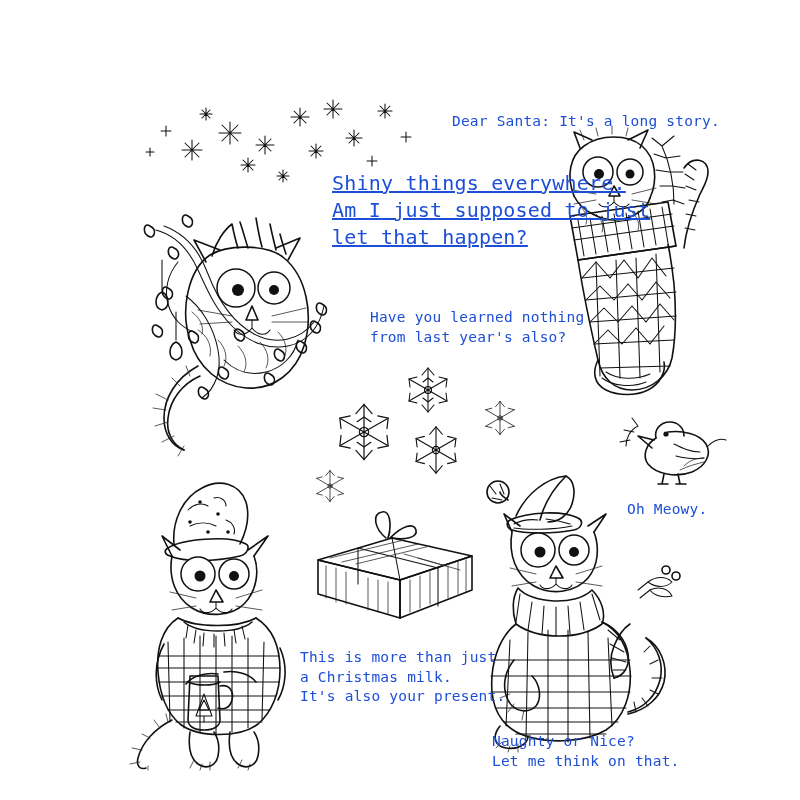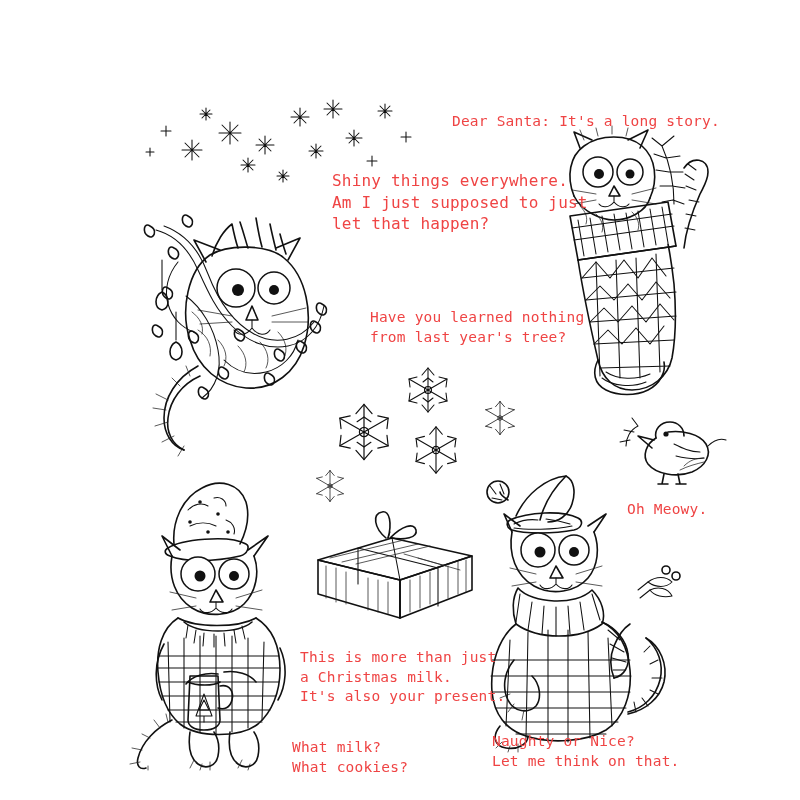--- a/index.html
+++ b/index.html
@@ -14,21 +14,21 @@
     background: #ffffff;
     overflow: hidden;
     font-family: "DejaVu Sans Mono", monospace;
     color: #1a1a1a;
   }
   .txt {
     position: absolute;
     font-family: "DejaVu Sans Mono", monospace;
     font-size: 14px;
     line-height: 1.35;
-    color: #ef4444;
+    color: #1d4ed8;
     white-space: pre-line;
     letter-spacing: 0.2px;
   }
   .art {
     position: absolute;
   }
   .art svg {
     display: block;
     overflow: visible;
   }
@@ -368,33 +368,31 @@
       <path class="thin" d="M178 118 C186 112 196 112 202 118 C196 124 186 124 178 118 Z"></path>
       <path class="thin" d="M180 126 C188 122 198 124 202 132 C194 134 184 132 180 126 Z"></path>
       <circle class="ln" cx="196" cy="106" r="4"></circle>
       <circle class="ln" cx="206" cy="112" r="4"></circle>
       <path class="thin" d="M178 118 L168 126 M180 126 L170 134"></path>
     </svg>
   </div>
 
   <div class="txt" style="left:452px; top:112px; font-size:14.5px;">Dear Santa: It's a long story.</div>
 
-  <div class="txt" style="left:332px; top:170px; font-size:16px;">Shiny things everywhere.
+  <div class="txt" style="left:332px; top:170px; font-size:20px;text-decoration:underline;">Shiny things everywhere.
 Am I just supposed to just
   let that happen?</div>
 
 
   <div class="txt" style="left:370px; top:308px; font-size:14.5px;">Have you learned nothing
- from last year's tree?</div>
+ from last year's also?</div>
 
   <div class="txt" style="left:627px; top:500px; font-size:14.5px;">Oh Meowy.</div>
 
   <div class="txt" style="left:300px; top:648px; font-size:14.5px;">This is more than just
   a Christmas milk.
 It's also your present.</div>
 
-  <div class="txt" style="left:292px; top:738px; font-size:14.5px;">What milk?
-What cookies?</div>
 
   <div class="txt" style="left:492px; top:732px; font-size:14.5px;">Naughty or Nice?
 Let me think on that.</div>
 
 </div>
 
 </body></html>

